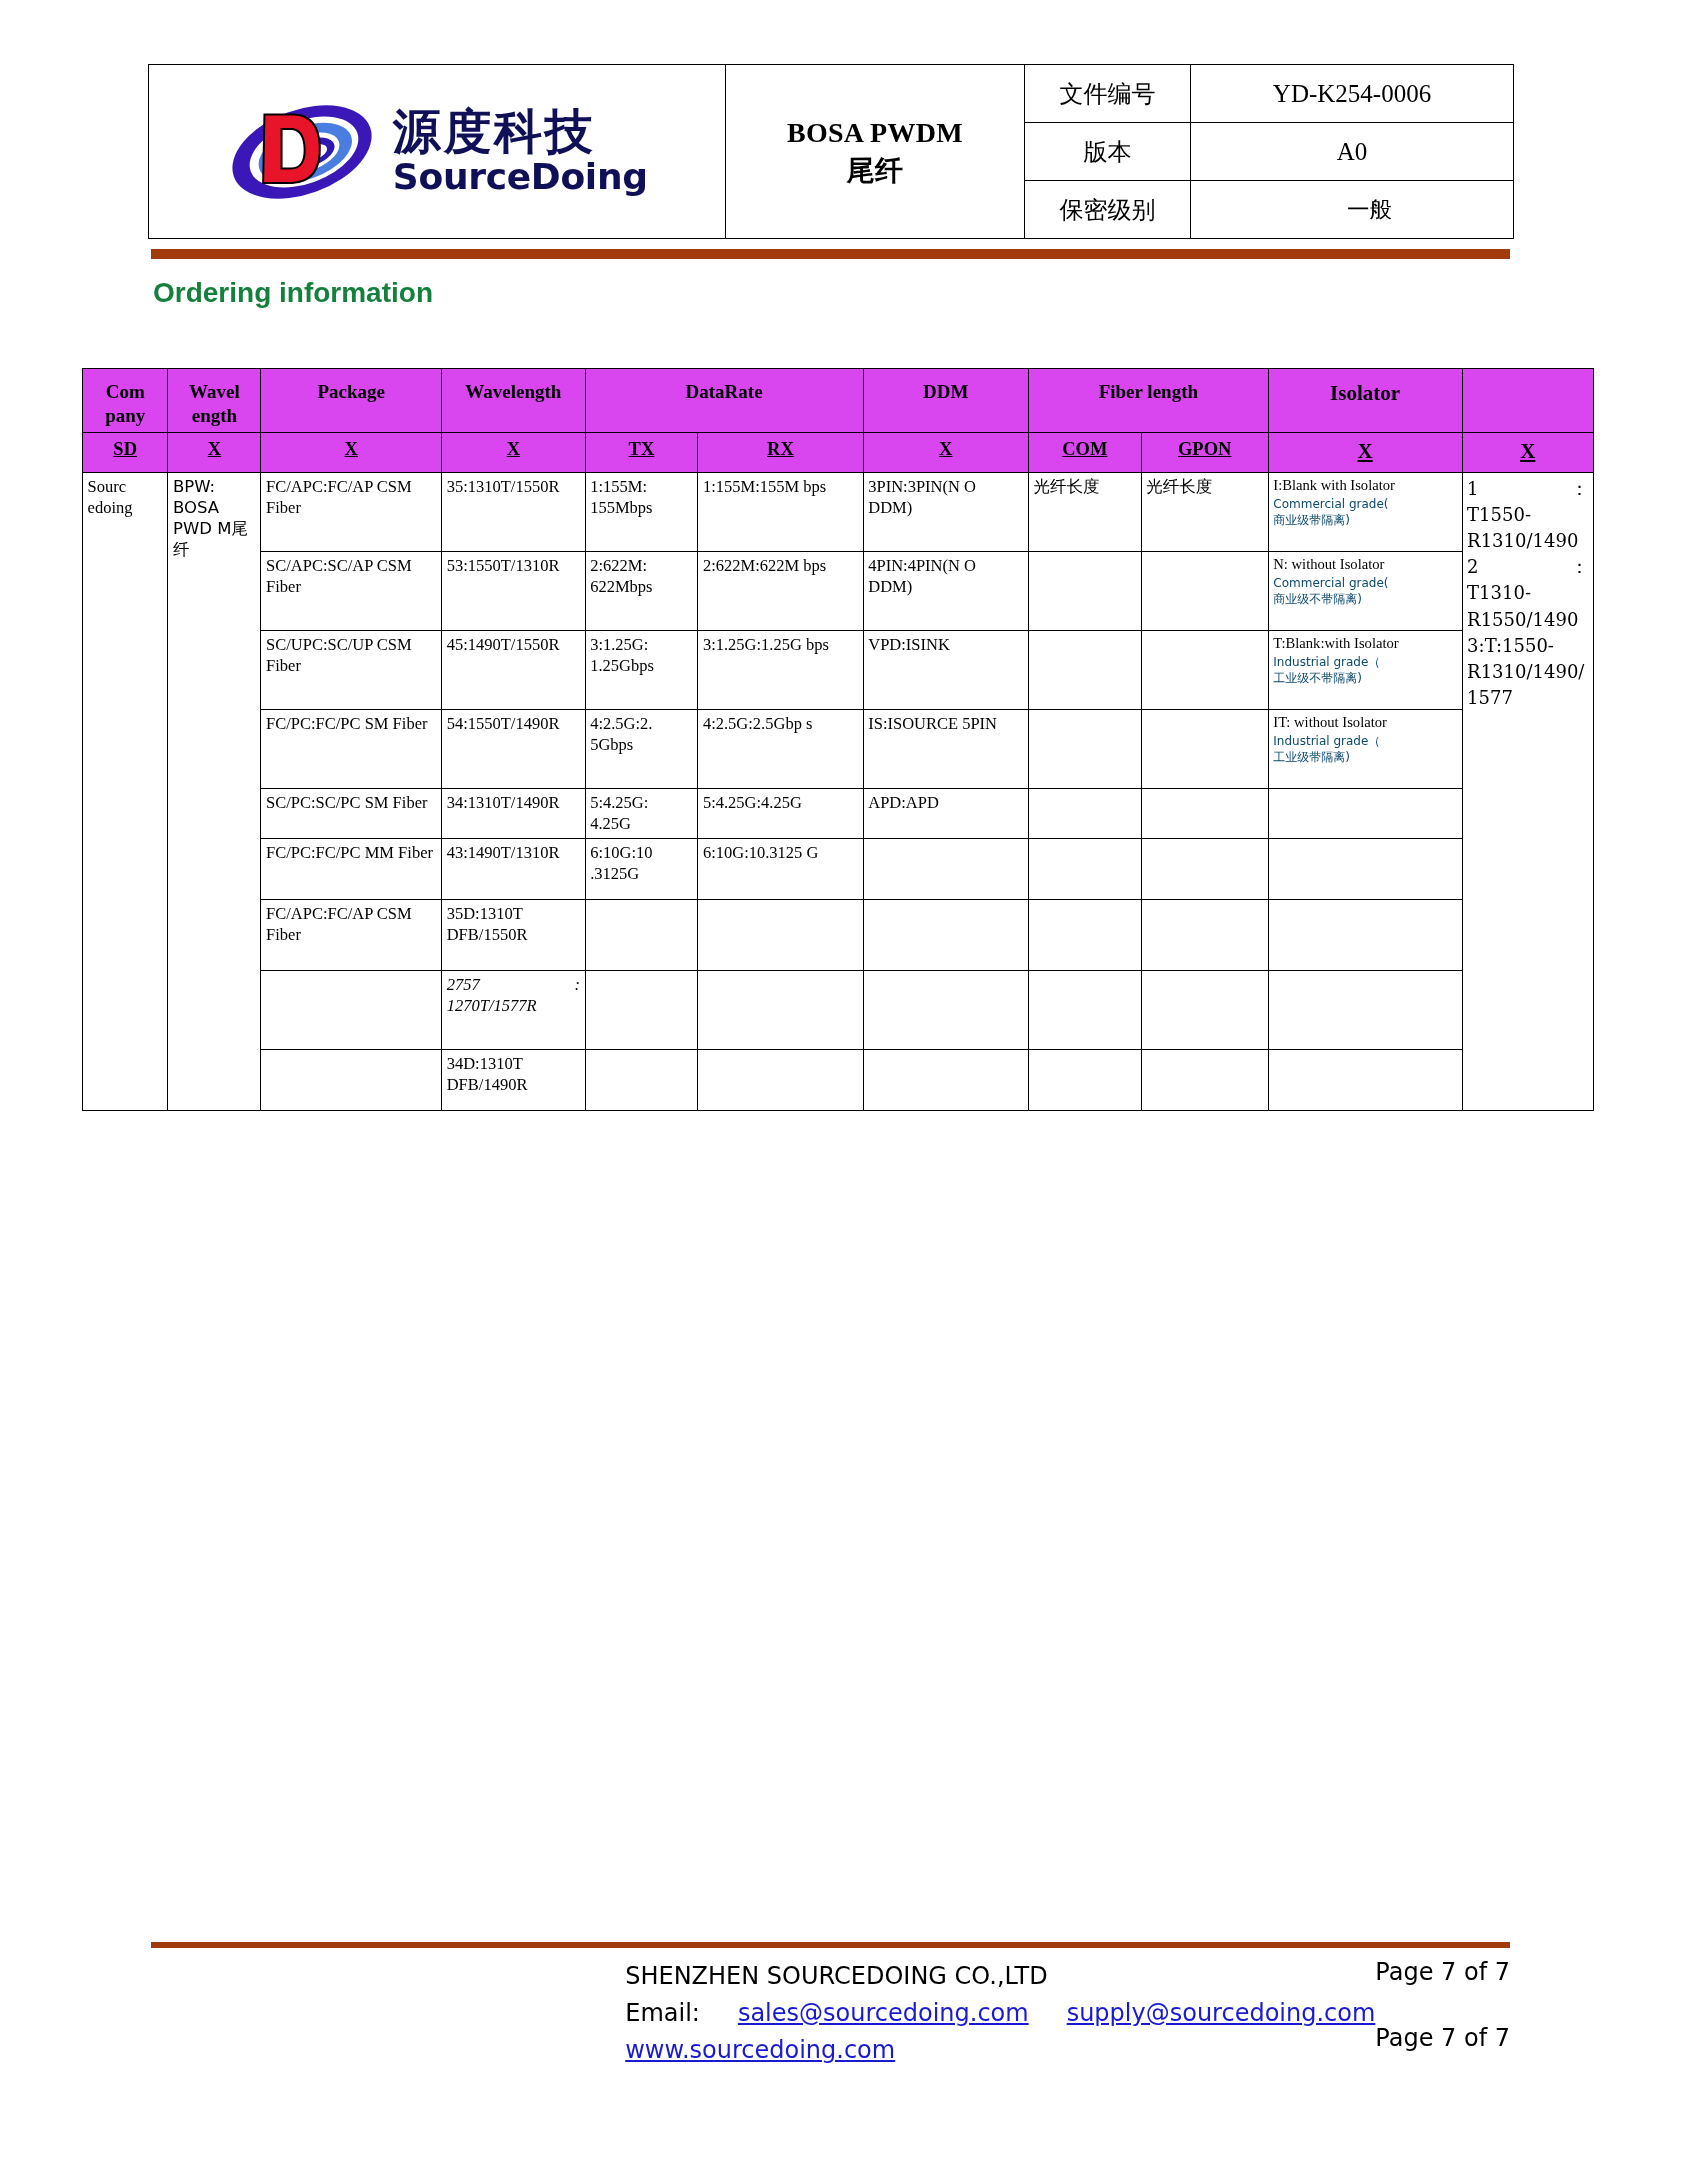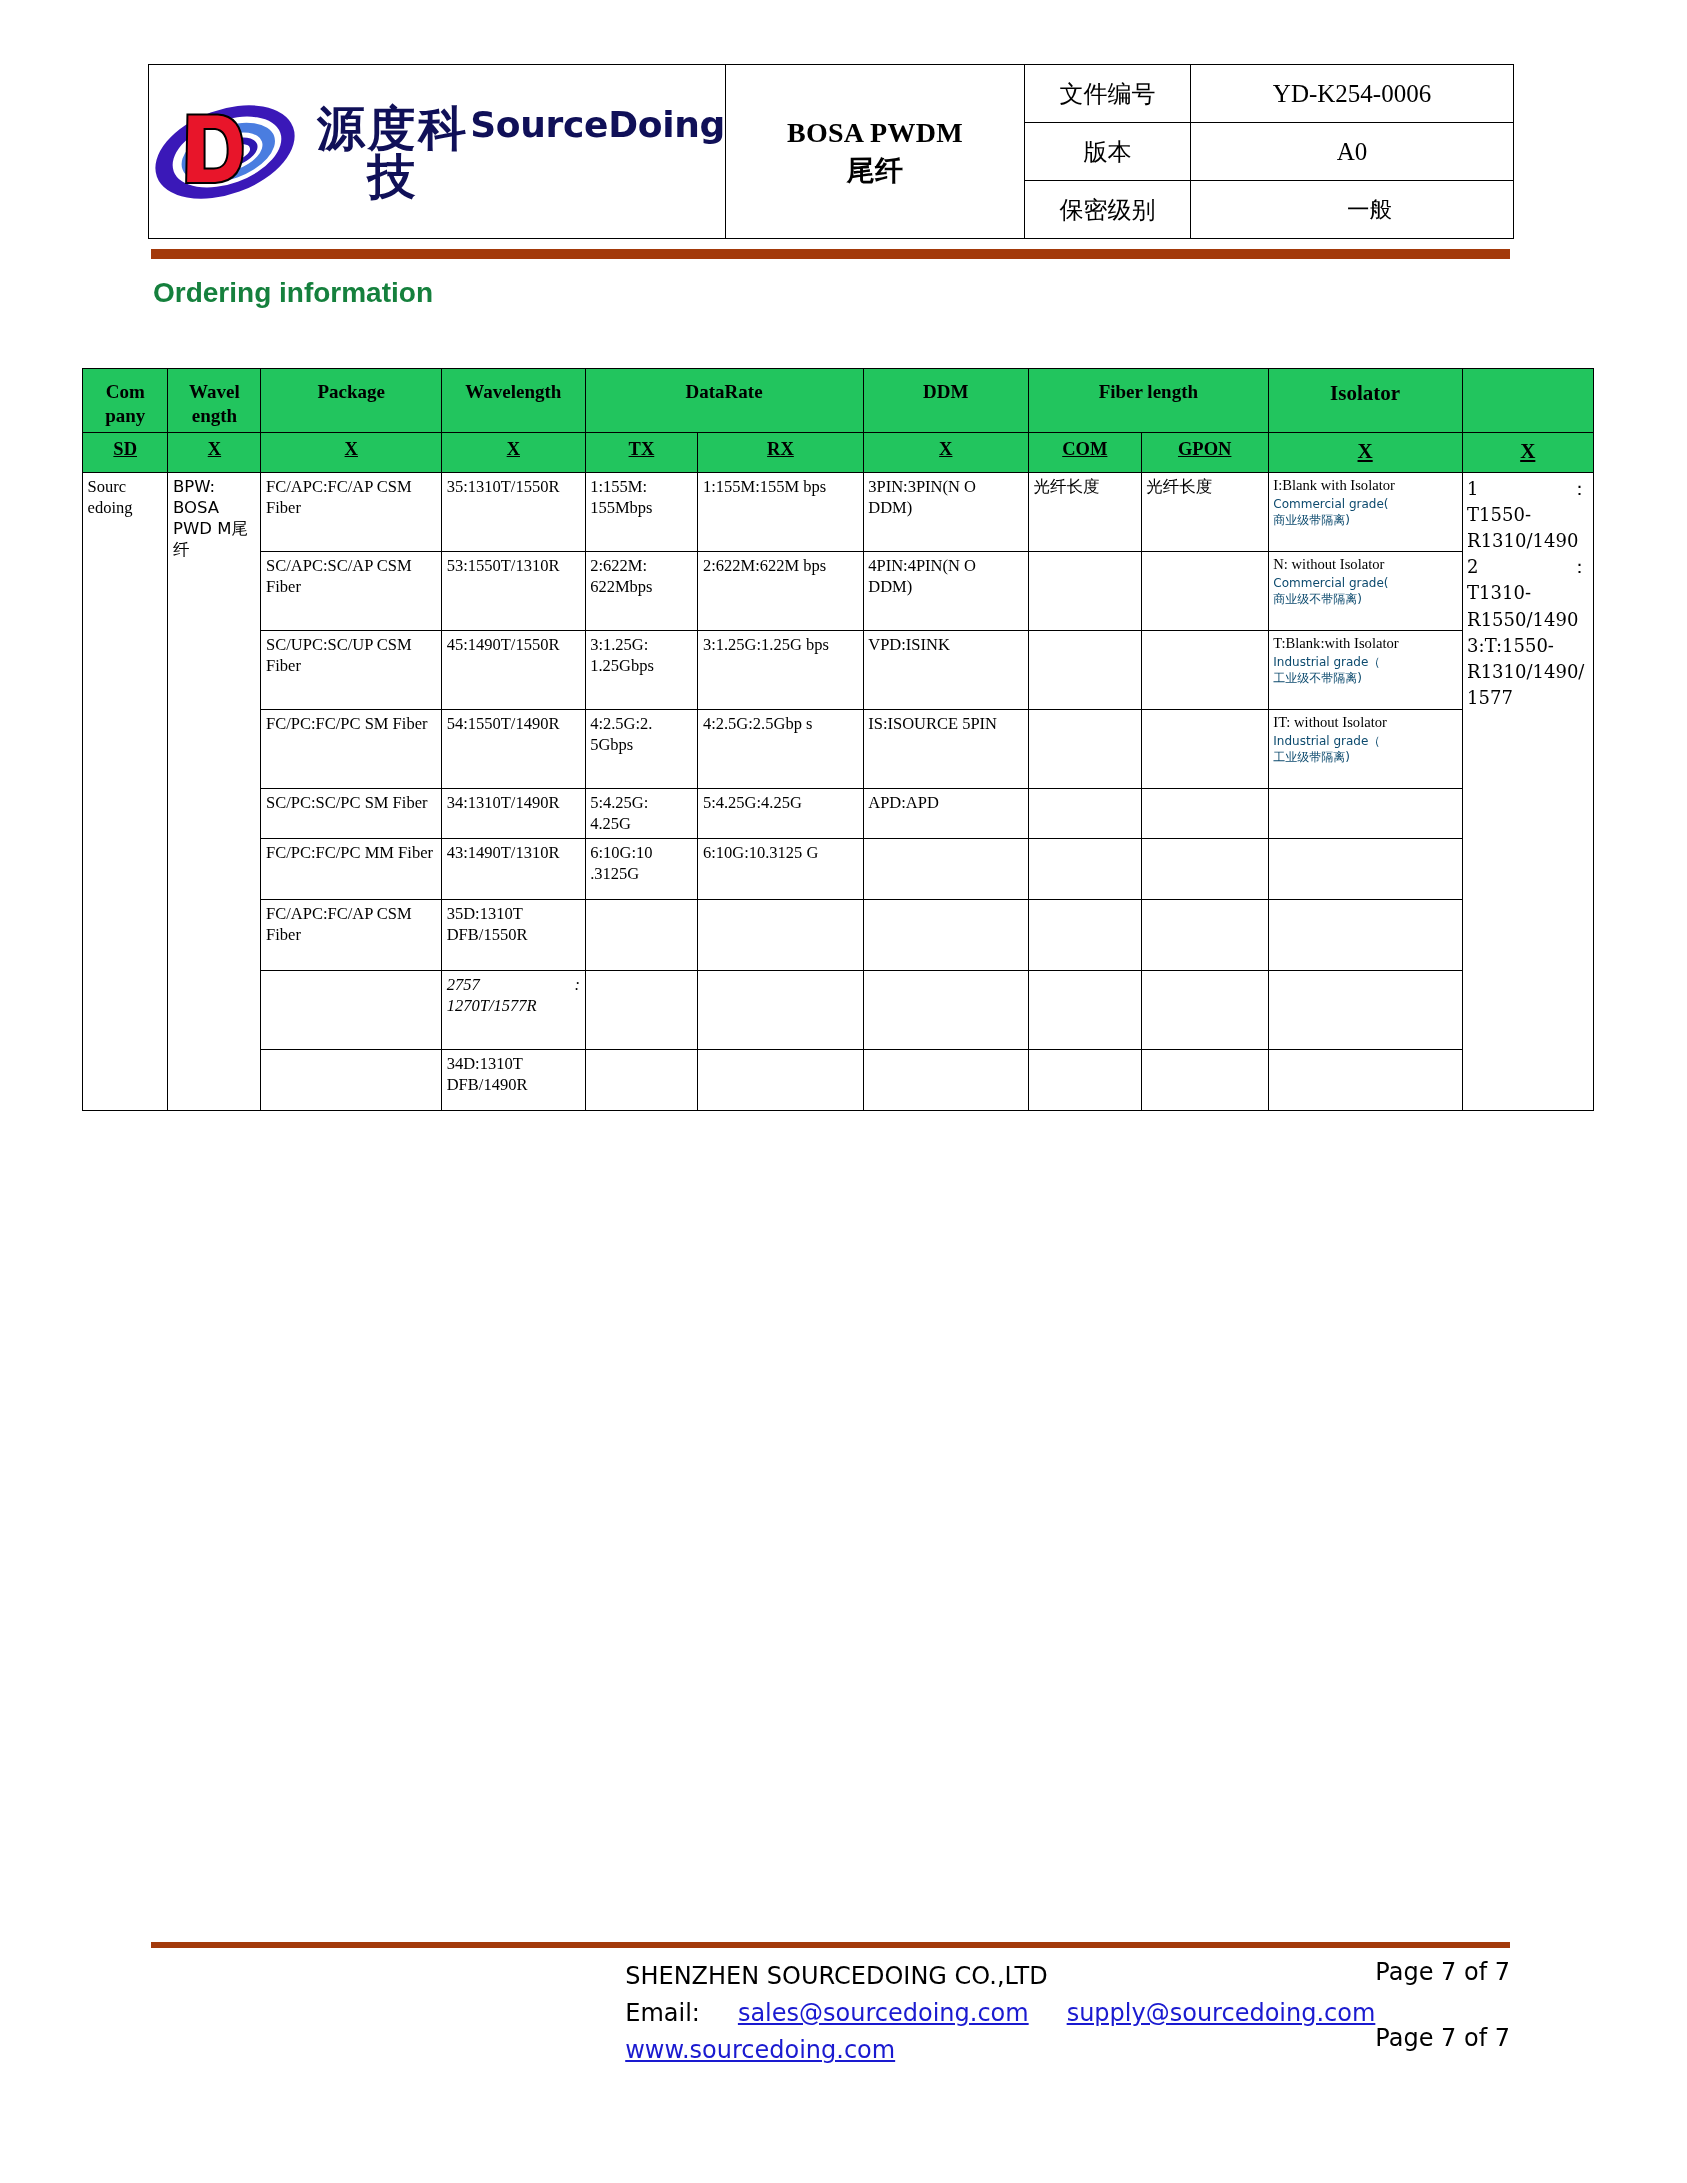--- a/index.html
+++ b/index.html
@@ -48,21 +48,21 @@
     font-family:"Liberation Serif", serif;
   }
   .meta-value.cjk { font-family:"DejaVu Sans", sans-serif; font-size:22.5px;padding-left:35px; }
 
   
   .logo-wrap {
     display:flex; align-items:center; justify-content:center;
     gap:14.6px; height:100%;
   }
   .logo-mark { position:relative; width:152px; height:112px; flex:0 0 auto; }
-  .logo-text { display:flex; flex-direction:row; align-items:flex-start; }
+  .logo-text { display:flex; flex-direction:column; align-items:flex-start; }
   .logo-cn {
     font-family:"DejaVu Sans", sans-serif;
     font-weight:bold; font-size:48px; color:#101058;
     letter-spacing:2.6px; line-height:1.0;
   }
   .logo-en {
     font-family:"DejaVu Sans", sans-serif;
     font-weight:bold; font-size:36px; color:#101058;
     letter-spacing:-0.3px; line-height:1.05; margin-top:2.6px;
   }
@@ -98,21 +98,21 @@
     border:1.3px solid #000;
     padding:3.3px 4.6px;
     vertical-align:top;
     font-weight:normal;
     font-size:16.5px;
     line-height:1.28;
     word-wrap:break-word;
     overflow-wrap:break-word;
   }
   .order-table thead td, .order-table thead th {
-    background:#22c55e;
+    background:#d946ef;
     text-align:center;
     vertical-align:top;
     font-weight:bold;
     font-family:"Liberation Serif", serif;
   }
   thead .hdr-big { font-size:19px; padding-top:10.6px; }
   thead .hdr-sub { font-size:18.5px; padding:5.3px 2.6px 6.6px; vertical-align:middle; }
   thead .hdr-iso { font-size:21px; }
 
   td.cell-cjk { font-family:"DejaVu Sans", sans-serif; font-size:16.5px; }

